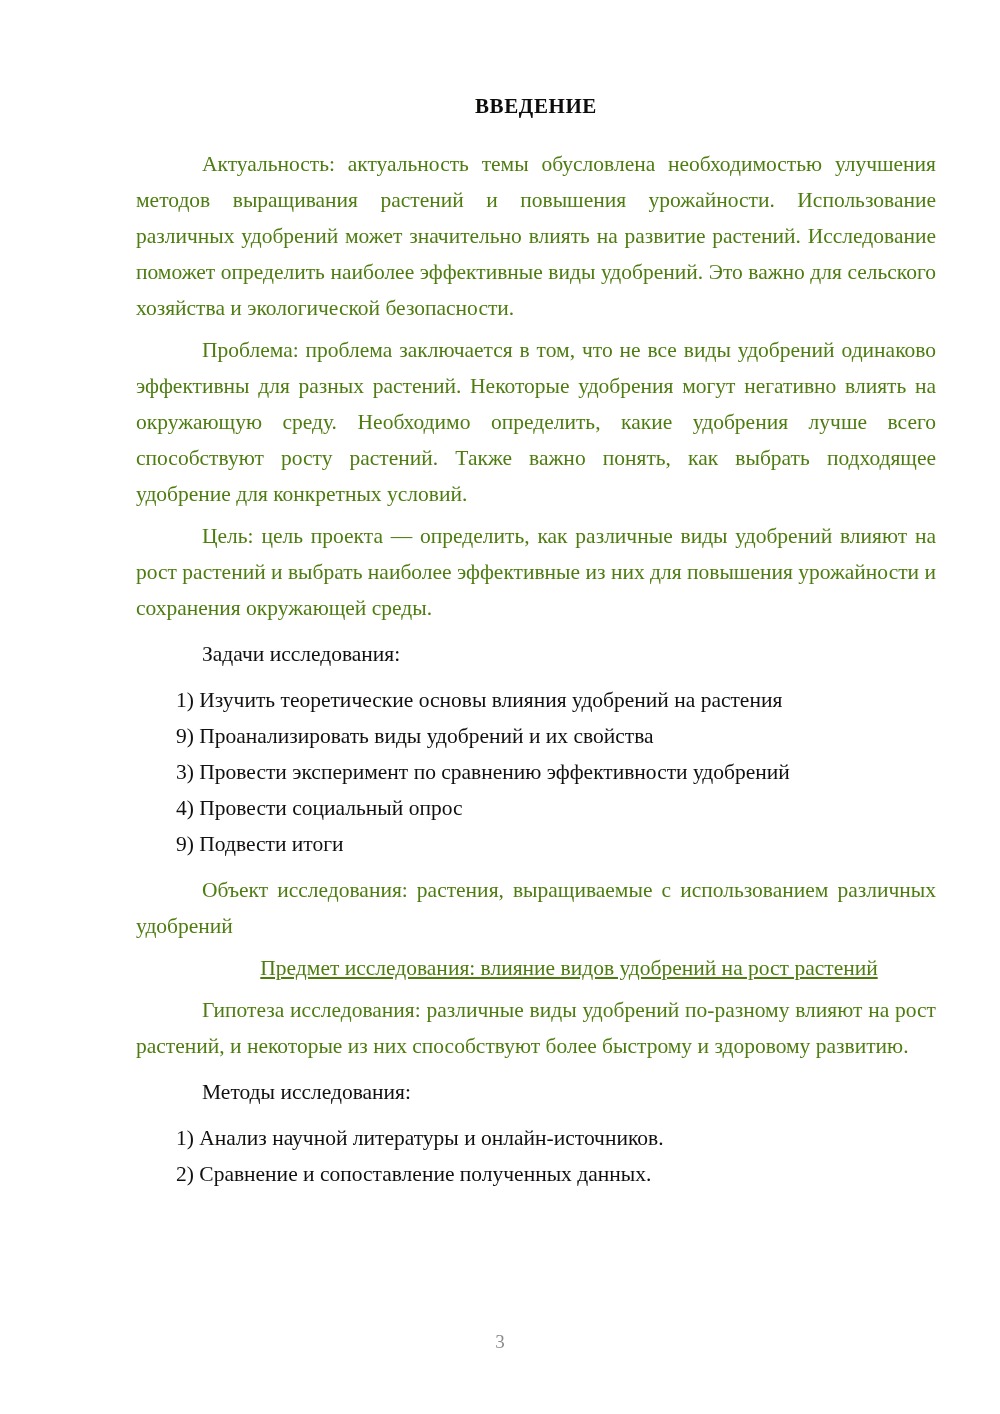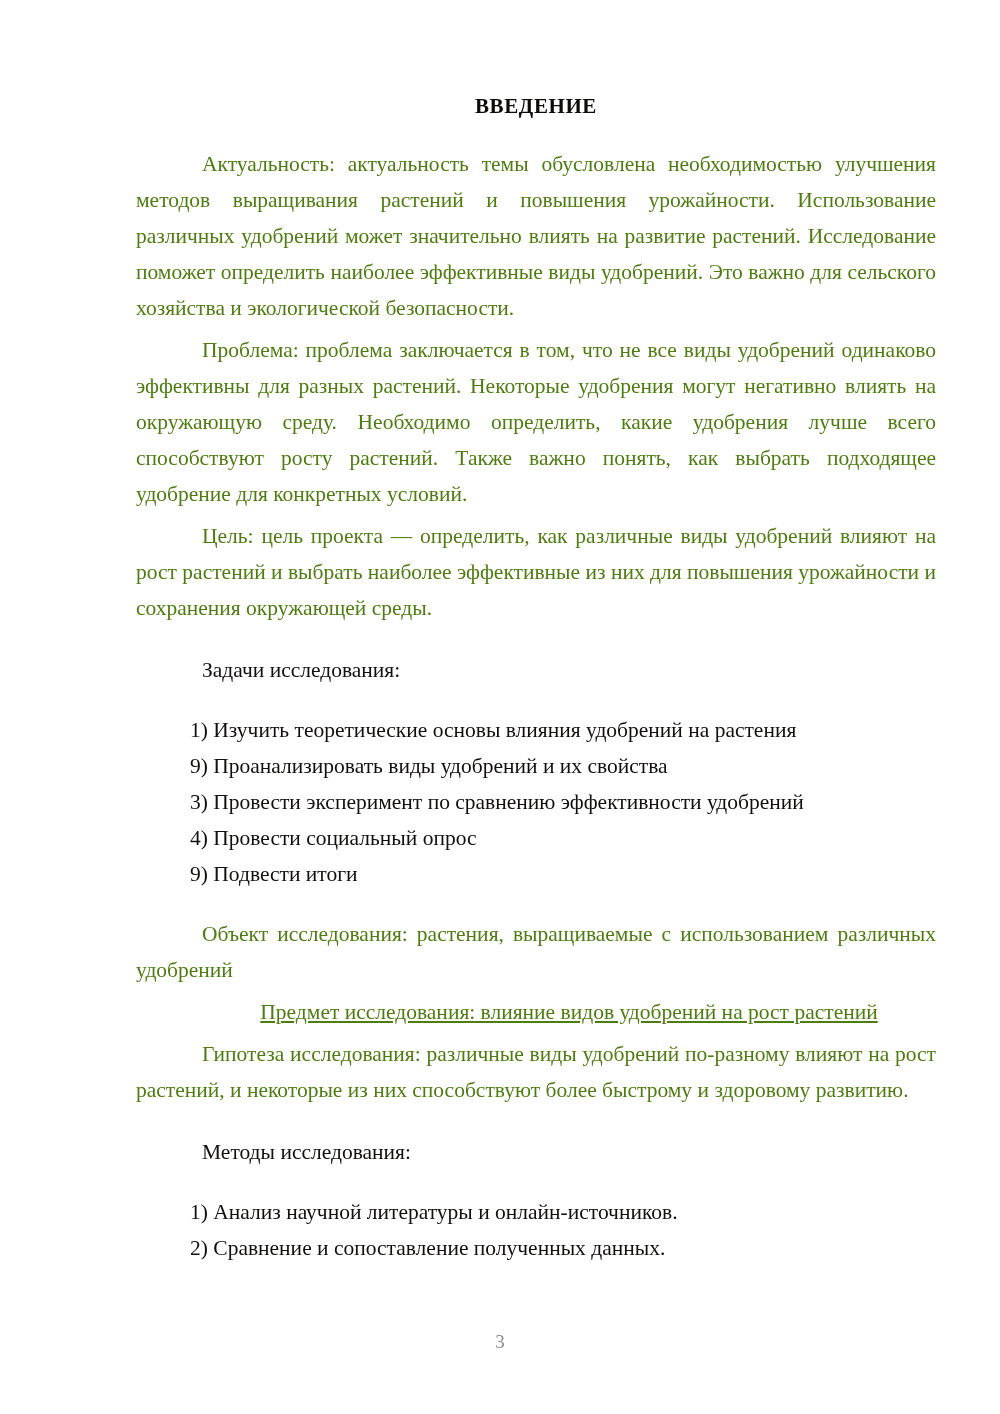--- a/index.html
+++ b/index.html
@@ -52,26 +52,26 @@
   .para.loose {
     text-align: center;
     text-decoration: underline;
   }
 
   .list-intro {
     font-size: 21.5px;
     line-height: 36px;
     text-indent: 66px;
     text-align: left;
-    margin: 20px 0 0 0;
+    margin: 4px 0 0 0;
   }
 
   .list {
     list-style: none;
-    margin: 18px;
+    margin: 4px;
     padding: 0;
   }
 
   .list-item {
     font-size: 21.5px;
     line-height: 36px;
     margin: 0 0 0 36px;
     text-align: left;
     white-space: nowrap;
   }

